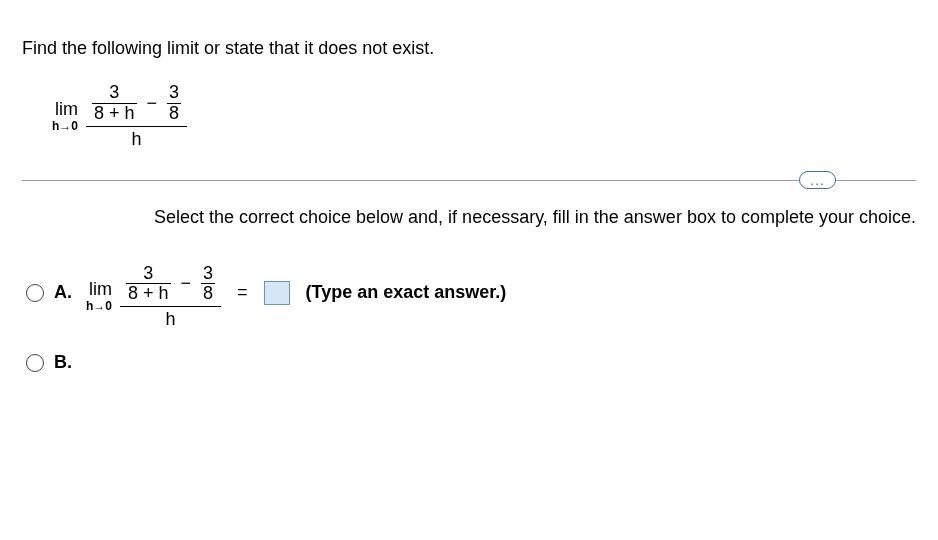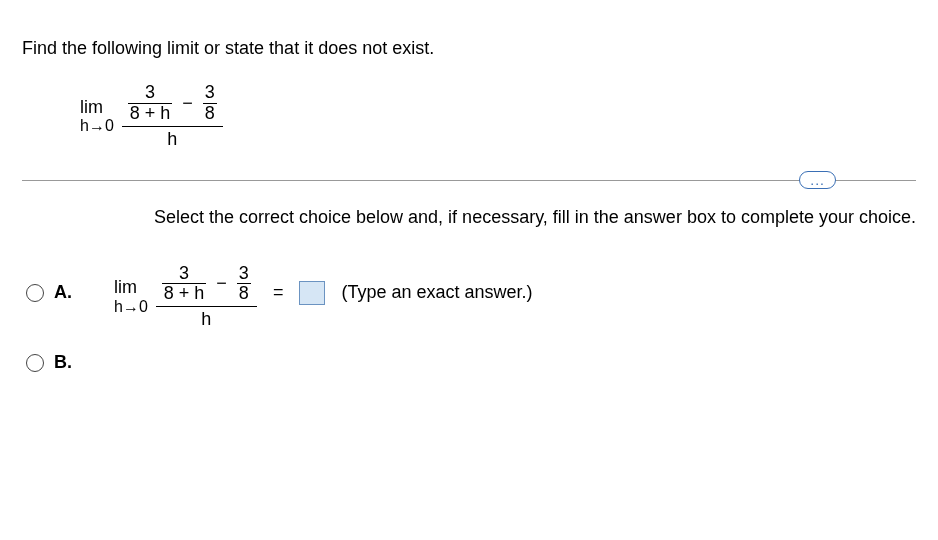--- a/index.html
+++ b/index.html
@@ -16,26 +16,25 @@
     .prompt { margin-bottom: 14px; margin-top: 20px; }
     .limit-block {
       display: inline-flex;
       align-items: center;
       margin-left: 30px;
       margin-top: 8px;
     }
     .lim {
       display: inline-flex;
       flex-direction: column;
-      align-items: flex-start;
+      align-items: flex-end;
       line-height: 1.1;
       margin-right: 8px;
-      margin-left: 28px;
-    }
-    .lim-sub { font-size: 16px; }
+    }
+    .lim-sub { font-size: 12px; font-weight: bold; }
     .big-frac {
       display: inline-flex;
       flex-direction: column;
       align-items: center;
     }
     .big-frac .num, .big-frac .den {
       padding: 2px 6px;
     }
     .big-frac .bar {
       border-top: 1.4px solid #000;
@@ -105,21 +104,21 @@
     }
     .opt-label { font-weight: bold; min-width: 22px; }
     .eq { margin: 0 6px; }
     .answer-box {
       width: 26px; height: 24px;
       background: #d6e6f5;
       border: 1px solid #6b93c1;
       display: inline-block;
       vertical-align: middle;
     }
-    .hint { margin-left: 6px; }
+    .hint { margin-left: 6px; font-weight: bold; }
     .choice-b-text { }
   </style>
 </head>
 <body>
 
 
 
 <div class="prompt">Find the following limit or state that it does not exist.</div>
 
 <div class="limit-block">

